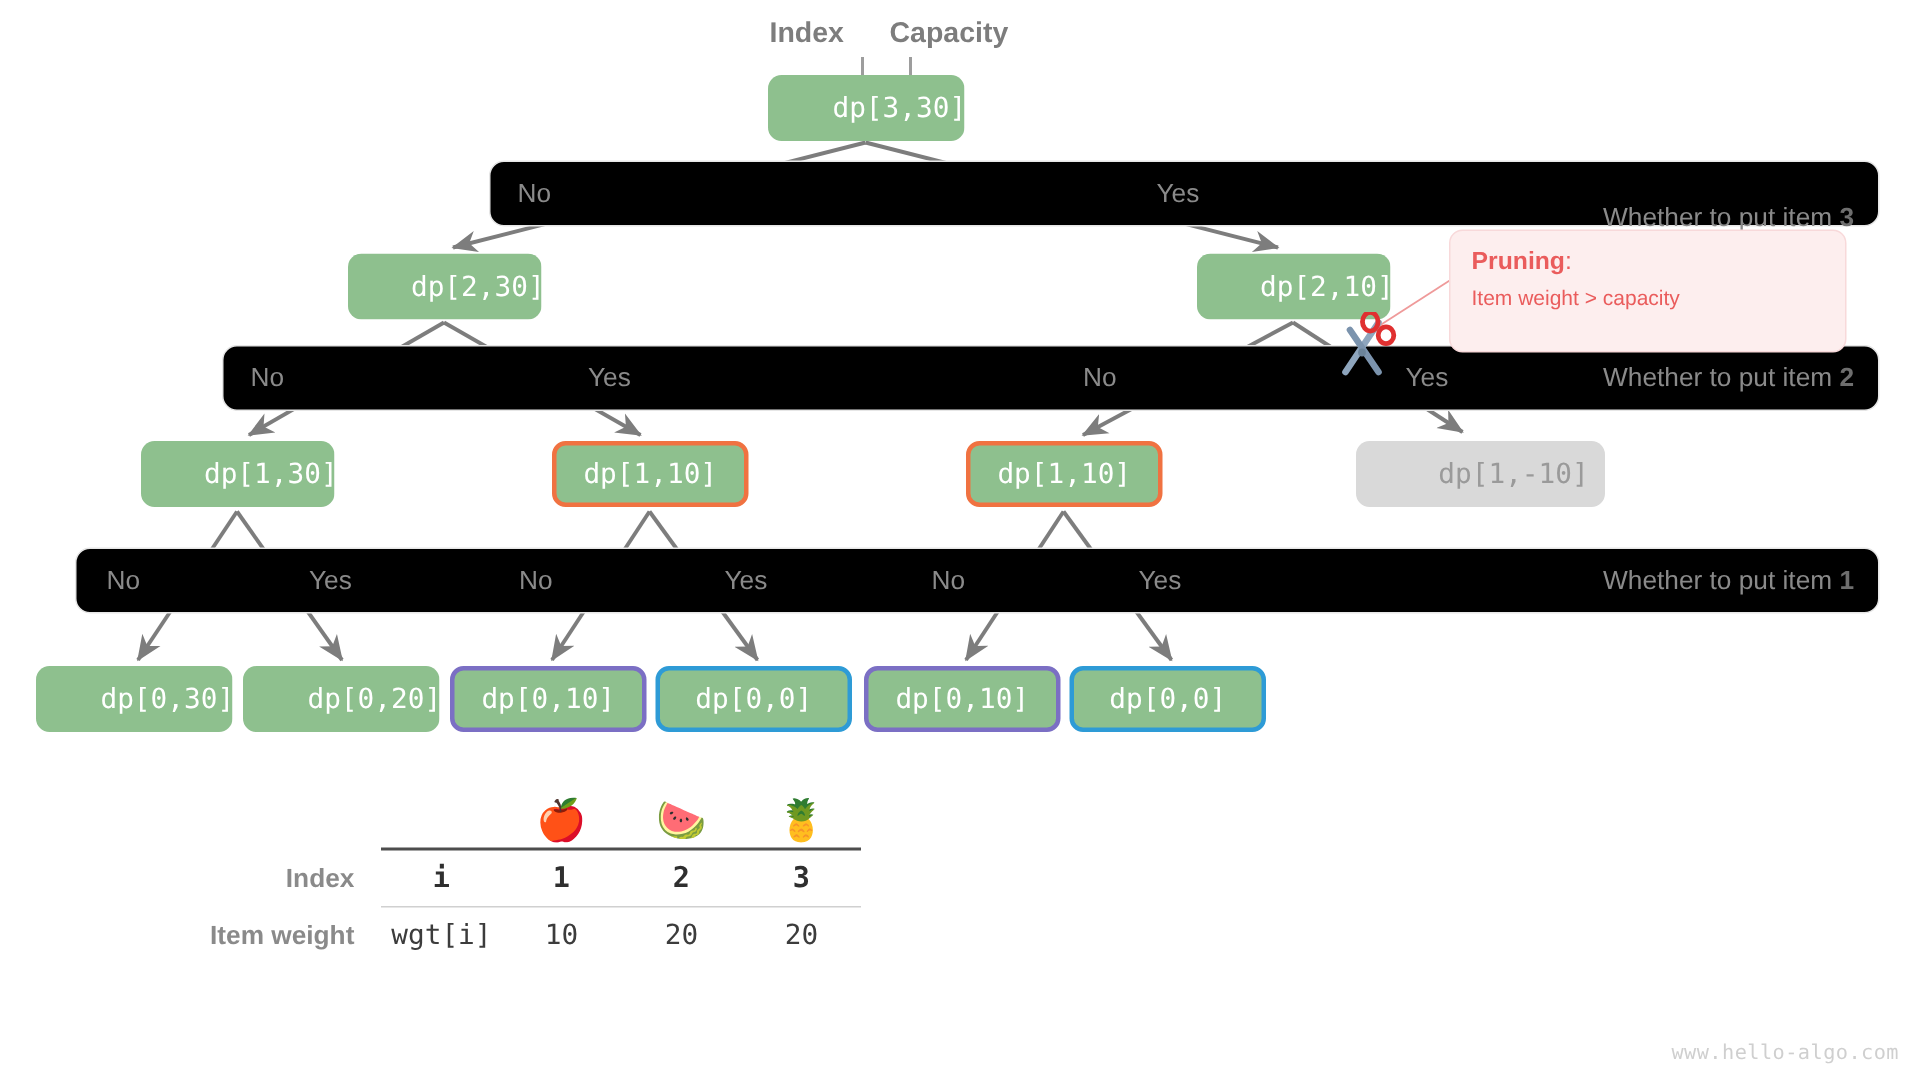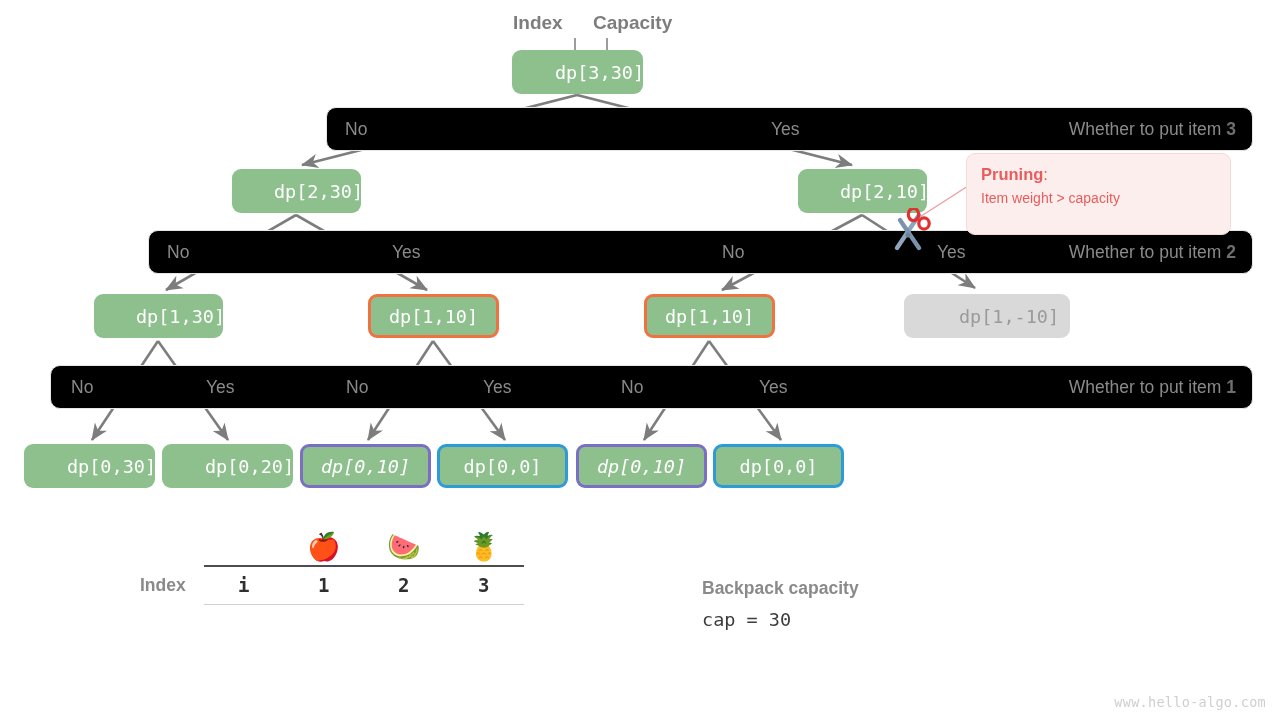--- a/index.html
+++ b/index.html
@@ -44,21 +44,21 @@
     justify-content: center;
     color: #ffffff;
     font-family: "DejaVu Sans Mono", monospace;
     font-size: 18.5px;
     letter-spacing: 0px;
     white-space: nowrap;
     z-index: 3;
   }
   .node.nb { border: 3px solid transparent; padding-left: 44px; }
   .node.orange { border: 3.5px solid #f07241; }
-  .node.purple { border: 3.5px solid #7b6fc4; font-style: italic; }
+  .node.purple { border: 3.5px solid #7b6fc4; }
   .node.blue   { border: 3.5px solid #2e9bd6; }
   .node.pruned {
     background: #d9d9d9;
     color: #9a9a9a;
   }
 
   
   .caption {
     position: absolute;
     font-size: 19px;
@@ -159,21 +159,21 @@
   </svg>
 
   <div class="caption" style="left:513px; top:12px;">Index</div>
   <div class="caption" style="left:593px; top:12px;">Capacity</div>
   <div class="tick" style="left:574px; top:38px; height:21px;"></div>
   <div class="tick" style="left:606px; top:38px; height:21px;"></div>
 
   <div class="bar" style="left:326px; top:107px; width:927px;">
     <span class="btxt" style="left:18px;">No</span>
     <span class="btxt" style="left:444px;">Yes</span>
-    <span class="btxt bold-tail right-label" style="right:16px;"><span>Whether to put item </span><b>3</b></span>
+    <span class="btxt bold-tail right-label" style="right:16px;margin-top:16px;"><span>Whether to put item </span><b>3</b></span>
   </div>
 
   <div class="bar" style="left:148px; top:230px; width:1105px;">
     <span class="btxt" style="left:18px;">No</span>
     <span class="btxt" style="left:243px;">Yes</span>
     <span class="btxt" style="left:573px;">No</span>
     <span class="btxt" style="left:788px;">Yes</span>
     <span class="btxt bold-tail right-label" style="right:16px;"><span>Whether to put item </span><b>2</b></span>
   </div>
 
@@ -230,24 +230,27 @@
         <td class="cw emoji">🍉</td>
         <td class="cw emoji">🍍</td>
       </tr>
       <tr class="idx-row">
         <td class="rowlabel">Index</td>
         <td class="cl numbold">i</td>
         <td class="cw numbold">1</td>
         <td class="cw numbold">2</td>
         <td class="cw numbold">3</td>
       </tr>
+      <tr class="w-row">
+        <td class="rowlabel">Item weight</td>
+        <td class="cl mono">wgt[i]</td>
+        <td class="cw mono">10</td>
+        <td class="cw mono">20</td>
+        <td class="cw mono">20</td>
+      </tr>
     </tbody>
       </table>
   </div>
 
-  <div id="cap-note">
-    <div class="t1">Backpack capacity</div>
-    <div class="t2">cap = 30</div>
-  </div>
 
   <div id="watermark">www.hello-algo.com</div>
 
 </div>
 
 </body></html>

